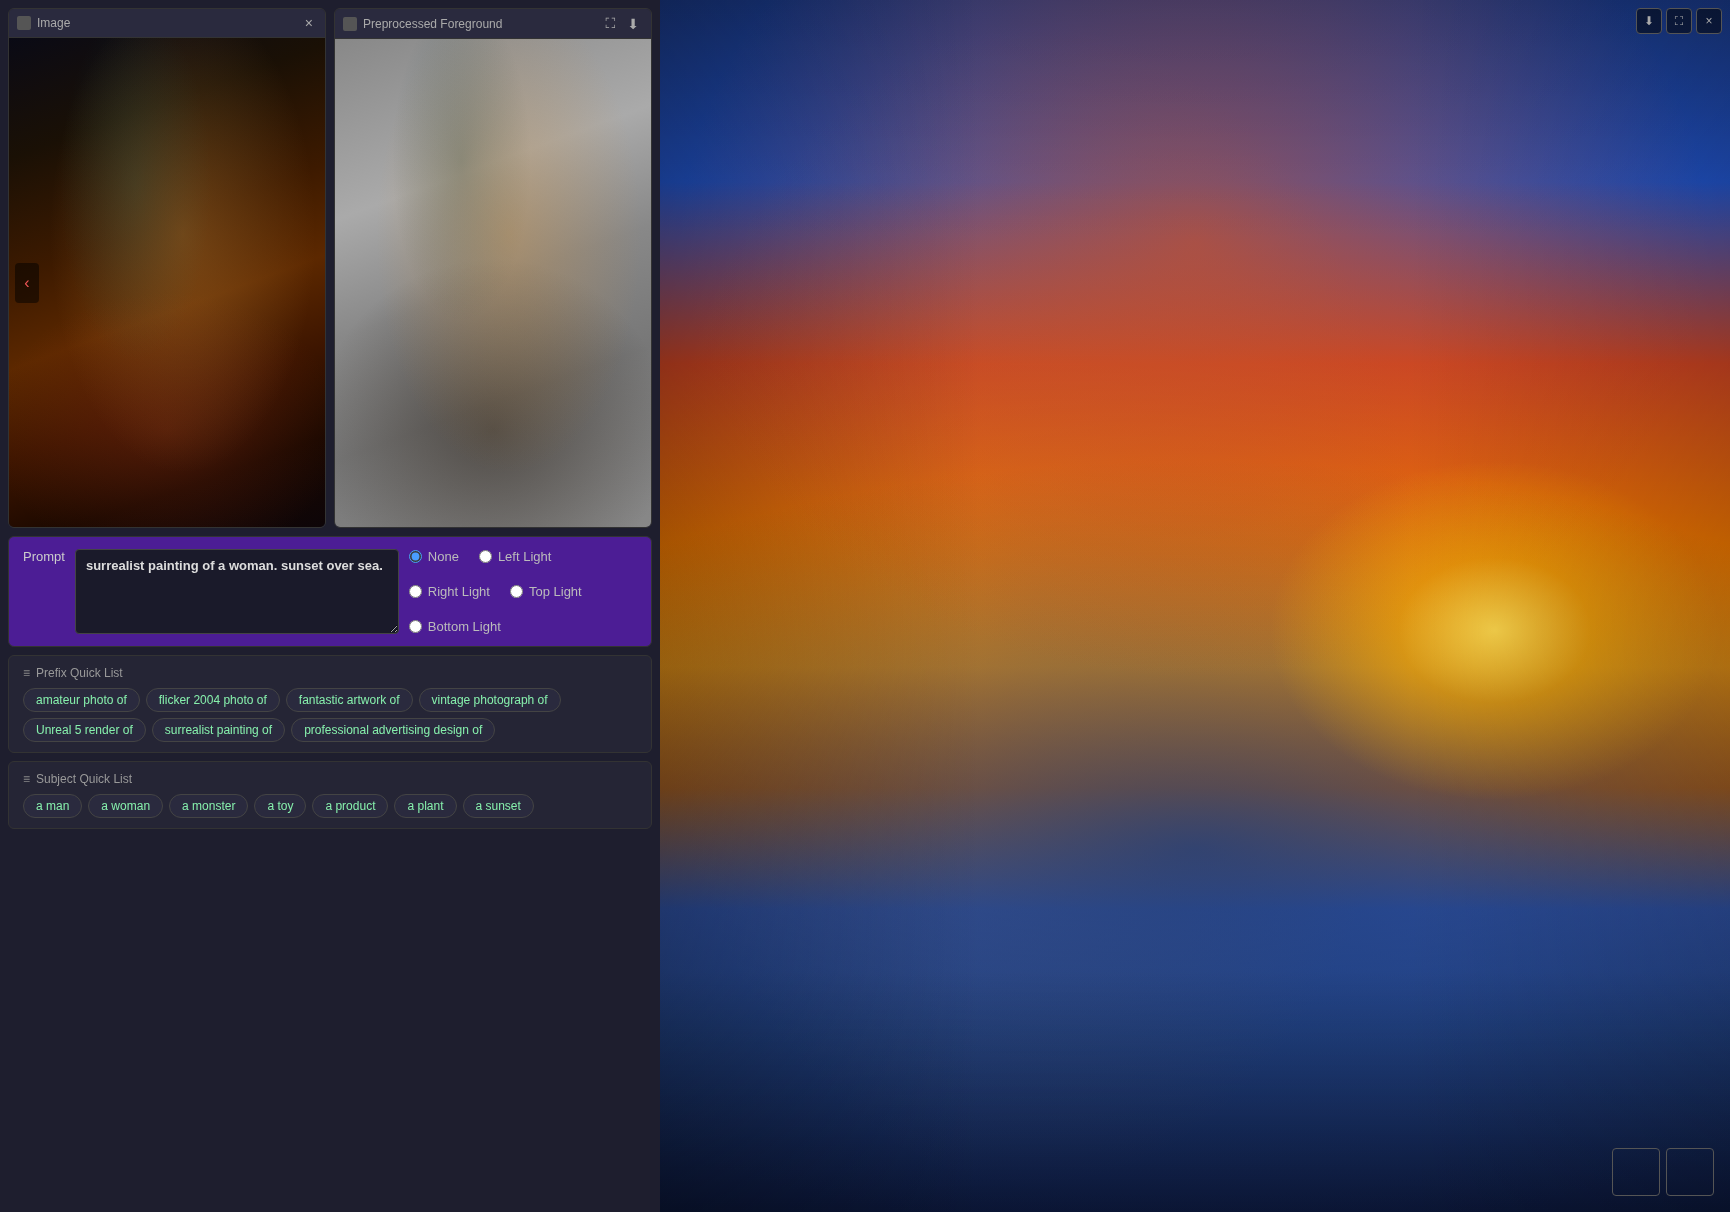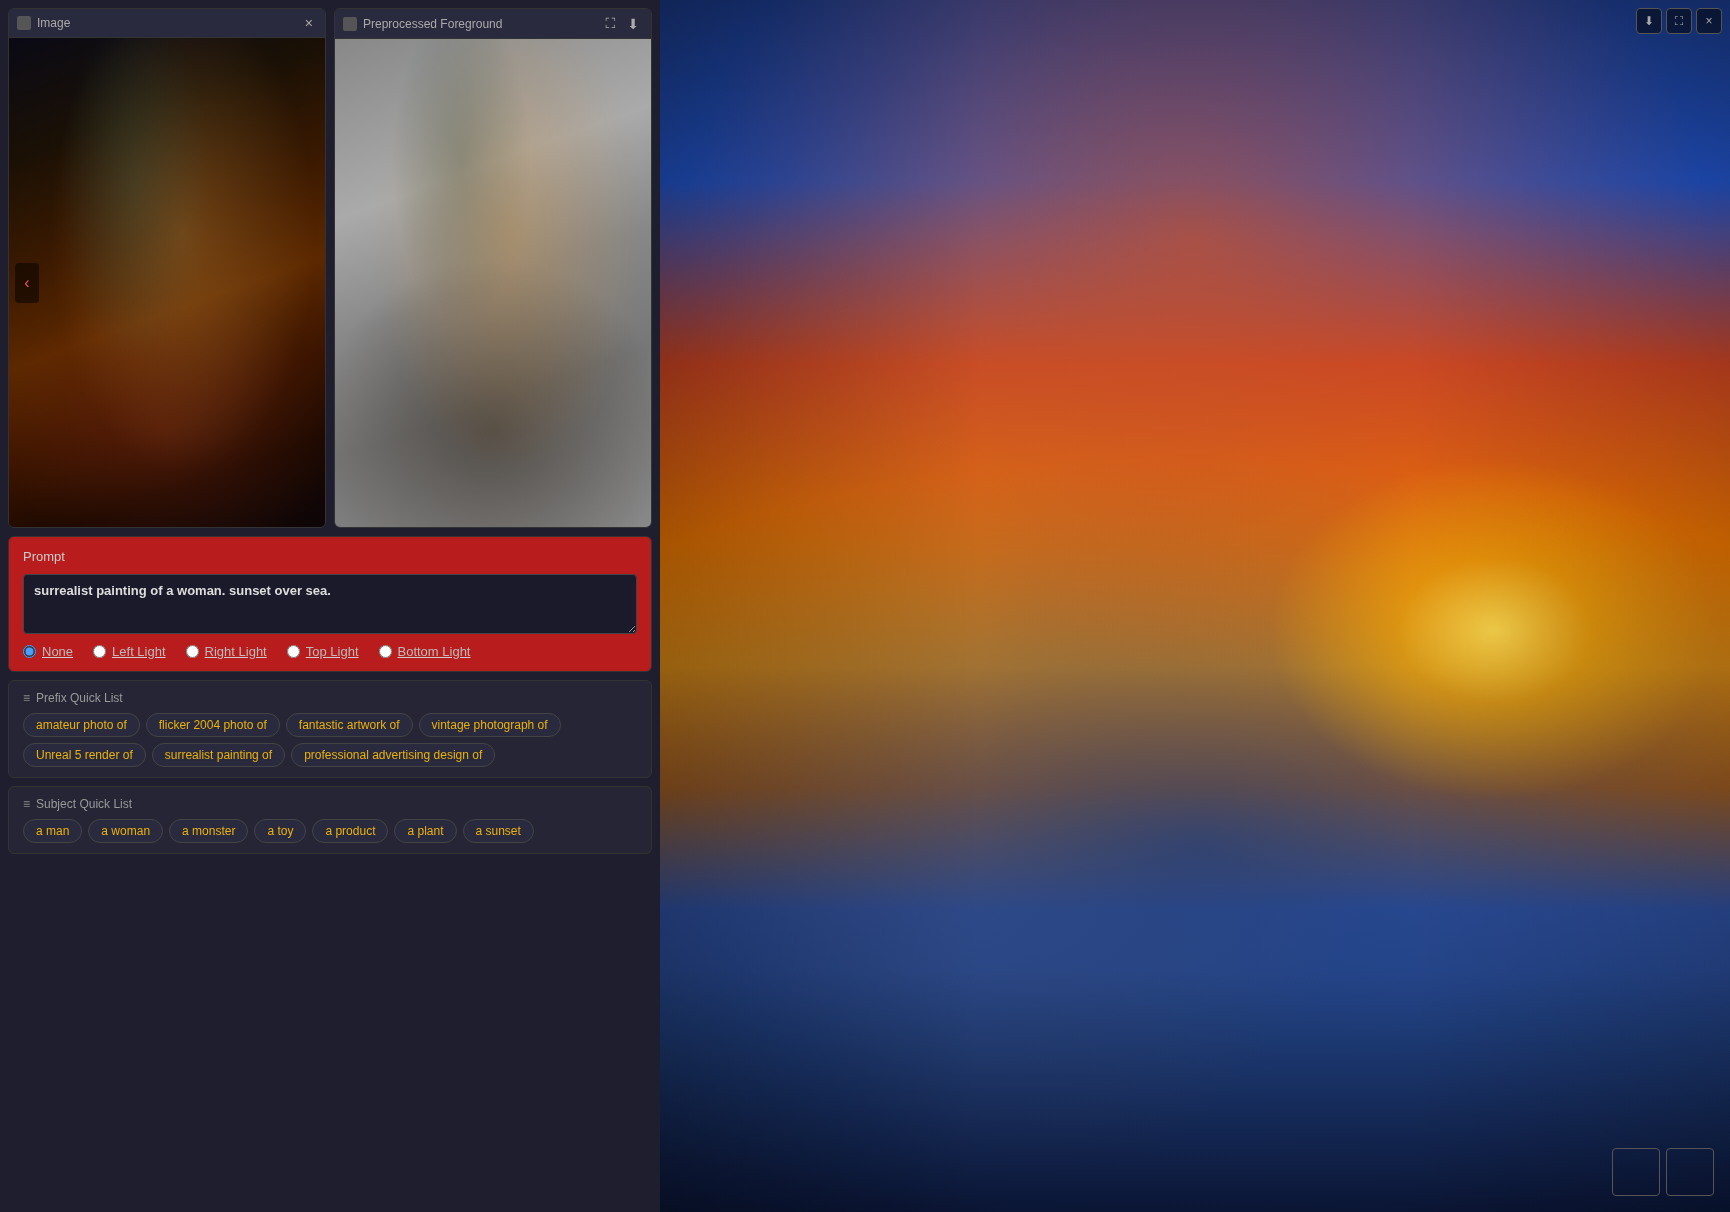--- a/index.html
+++ b/index.html
@@ -156,26 +156,26 @@
       height: 40px;
       cursor: pointer;
       font-size: 16px;
       display: flex;
       align-items: center;
       justify-content: center;
     }
 
     
     .controls-section {
-      background: #b91c1c;
+      background: #4c1d95;
       border-radius: 6px;
       border: 1px solid #333;
       padding: 12px 14px;
       display: flex;
-      flex-direction: column;
+      flex-direction: row;
       gap: 10px;
     }
 
     .section-label {
       font-size: 13px;
       color: #ccc;
       font-weight: 500;
     }
 
     .prompt-textarea {
@@ -192,21 +192,20 @@
       outline: none;
       font-weight: bold;
     }
 
     
     .radio-group {
       display: flex;
       gap: 20px;
       align-items: flex-start;
       flex-wrap: wrap;
-      text-decoration: underline;
     }
 
     .radio-item {
       display: flex;
       align-items: center;
       gap: 6px;
       cursor: pointer;
       font-size: 13px;
       color: #bbb;
     }
@@ -245,21 +244,21 @@
       flex-wrap: wrap;
       gap: 6px;
     }
 
     .tag-chip {
       background: #2a2a3e;
       border: 1px solid #444;
       border-radius: 20px;
       padding: 4px 12px;
       font-size: 12px;
-      color: #eab308;
+      color: #86efac;
       cursor: pointer;
       white-space: nowrap;
       transition: background 0.15s;
     }
 
     
     .right-panel {
       flex: 1;
       position: relative;
       background: #111;

